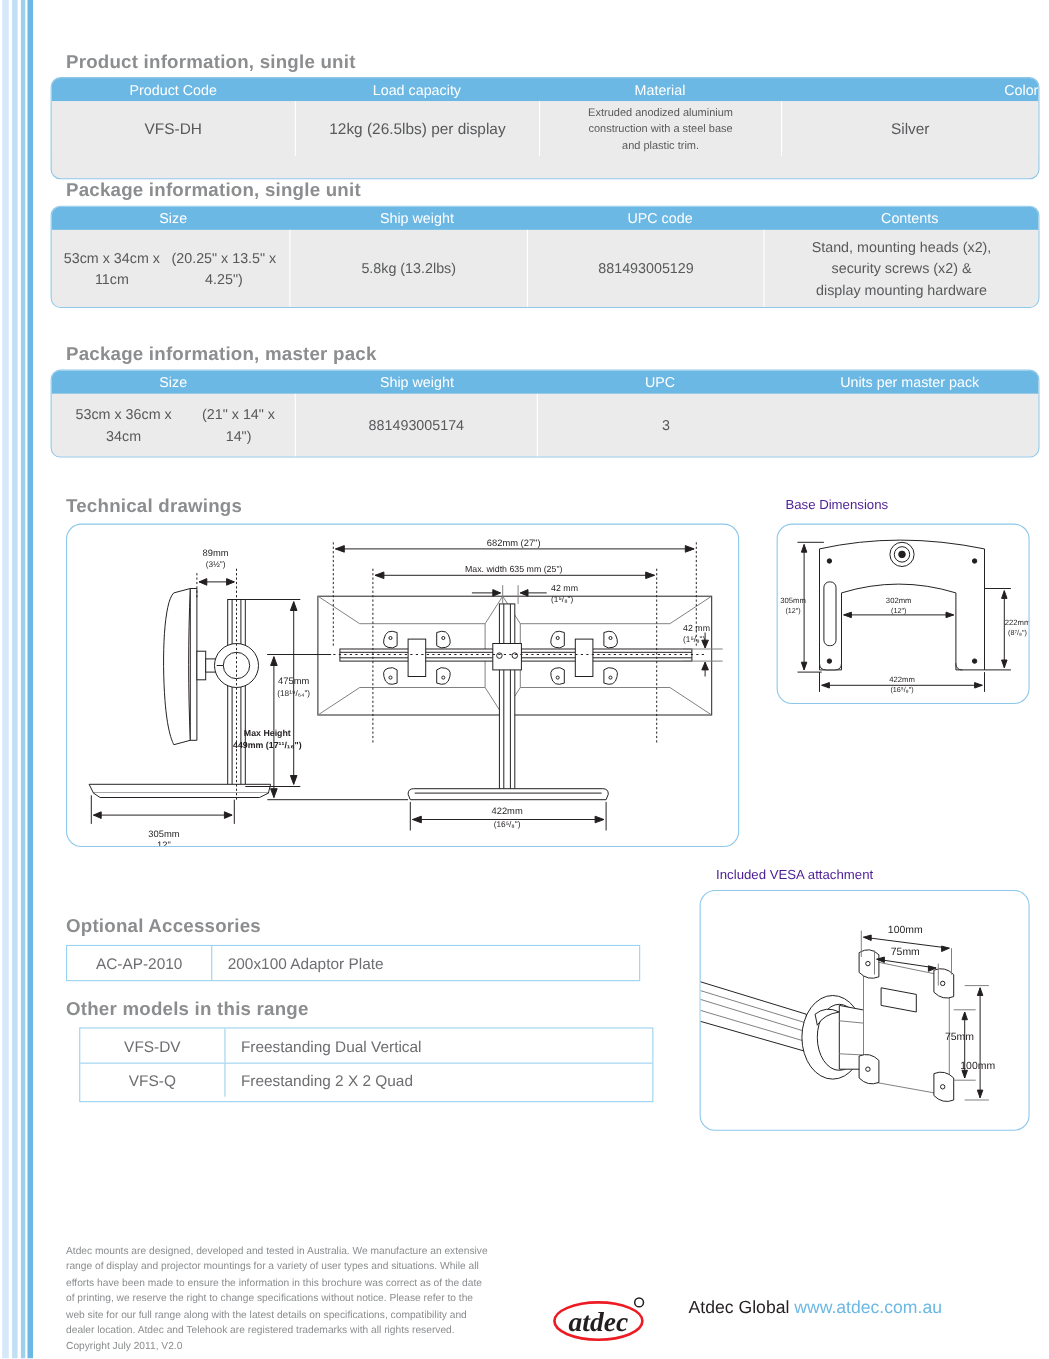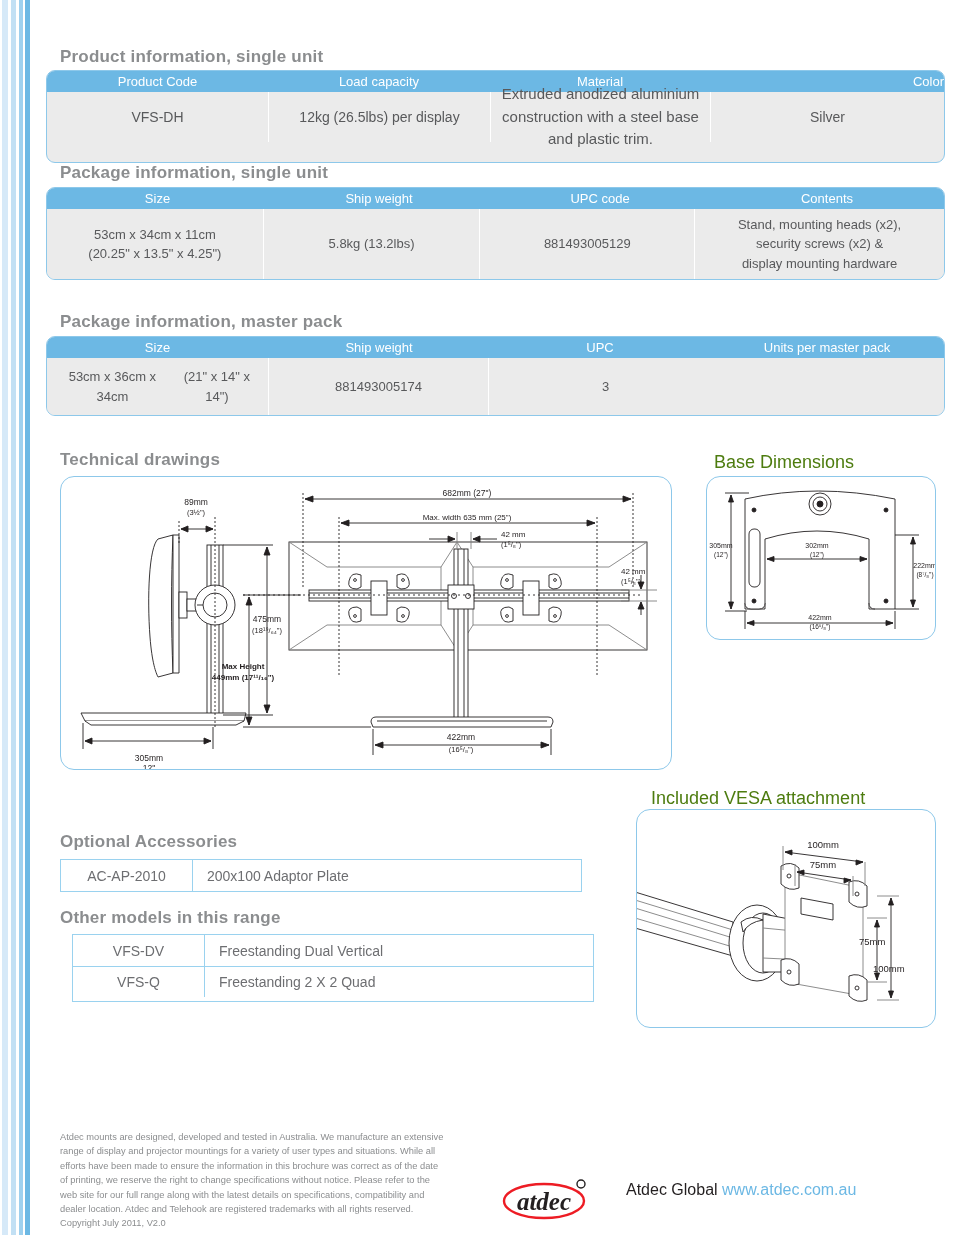--- a/index.html
+++ b/index.html
@@ -30,22 +30,22 @@
   .sec-title {
     position: absolute;
     font-size: 17px;
     color: #8b8d8f;
     font-weight: 700;
     letter-spacing: .2px;
     white-space: nowrap;
   }
   .small-title {
     position: absolute;
-    font-size: 18px;
-    color: #4d7c0f;
+    font-size: 12px;
+    color: #4c1d95;
     white-space: nowrap;
   }
 
   
   .spec-table {
     position: absolute;
     border: 1px solid #8dc8ea;
     border-radius: 9px;
     overflow: hidden;
     box-sizing: border-box;
@@ -72,21 +72,21 @@
     display: flex;
     align-items: center;
     justify-content: center;
     text-align: center;
     font-size: 14px;
     color: #58595b;
     padding: 4px 6px;
     line-height: 1.45;
   }
   .spec-body .td:first-child { border-left: none; }
-  .spec-body .td.tiny { font-size: 15px; line-height: 1.5; }
+  .spec-body .td.tiny { font-size: 10px; line-height: 1.5; }
   .spec-body .td.mid { font-size: 13px; line-height: 1.5; }
 
   
   .mini-table {
     position: absolute;
     box-sizing: border-box;
     border: 1px solid #9ad2ef;
   }
   .mini-row {
     display: flex;
@@ -173,21 +173,21 @@
   <div class="sec-title" style="left:60px; top:163px;">Package information, single unit</div>
 
   <div class="spec-table" style="left:46px; top:187px; width:899px; height:93px;">
     <div class="spec-head">
       <div class="th" style="width:221px;">Size</div>
       <div class="th" style="width:222px;">Ship weight</div>
       <div class="th" style="width:220px;">UPC code</div>
       <div class="th" style="width:234px;">Contents</div>
     </div>
     <div class="spec-body" style="height:70px;">
-      <div class="td mid" style="width:221px; flex-direction:column;">
+      <div class="td mid" style="width:221px; ">
         <span>53cm x 34cm x 11cm</span>
         <span>(20.25" x 13.5" x 4.25")</span>
       </div>
       <div class="td mid" style="width:222px;">5.8kg (13.2lbs)</div>
       <div class="td mid" style="width:220px;">881493005129</div>
       <div class="td mid" style="width:256px; flex-direction:column;">
         <span>Stand, mounting heads (x2),</span>
         <span>security screws (x2) &amp;</span>
         <span>display mounting hardware</span>
       </div>

